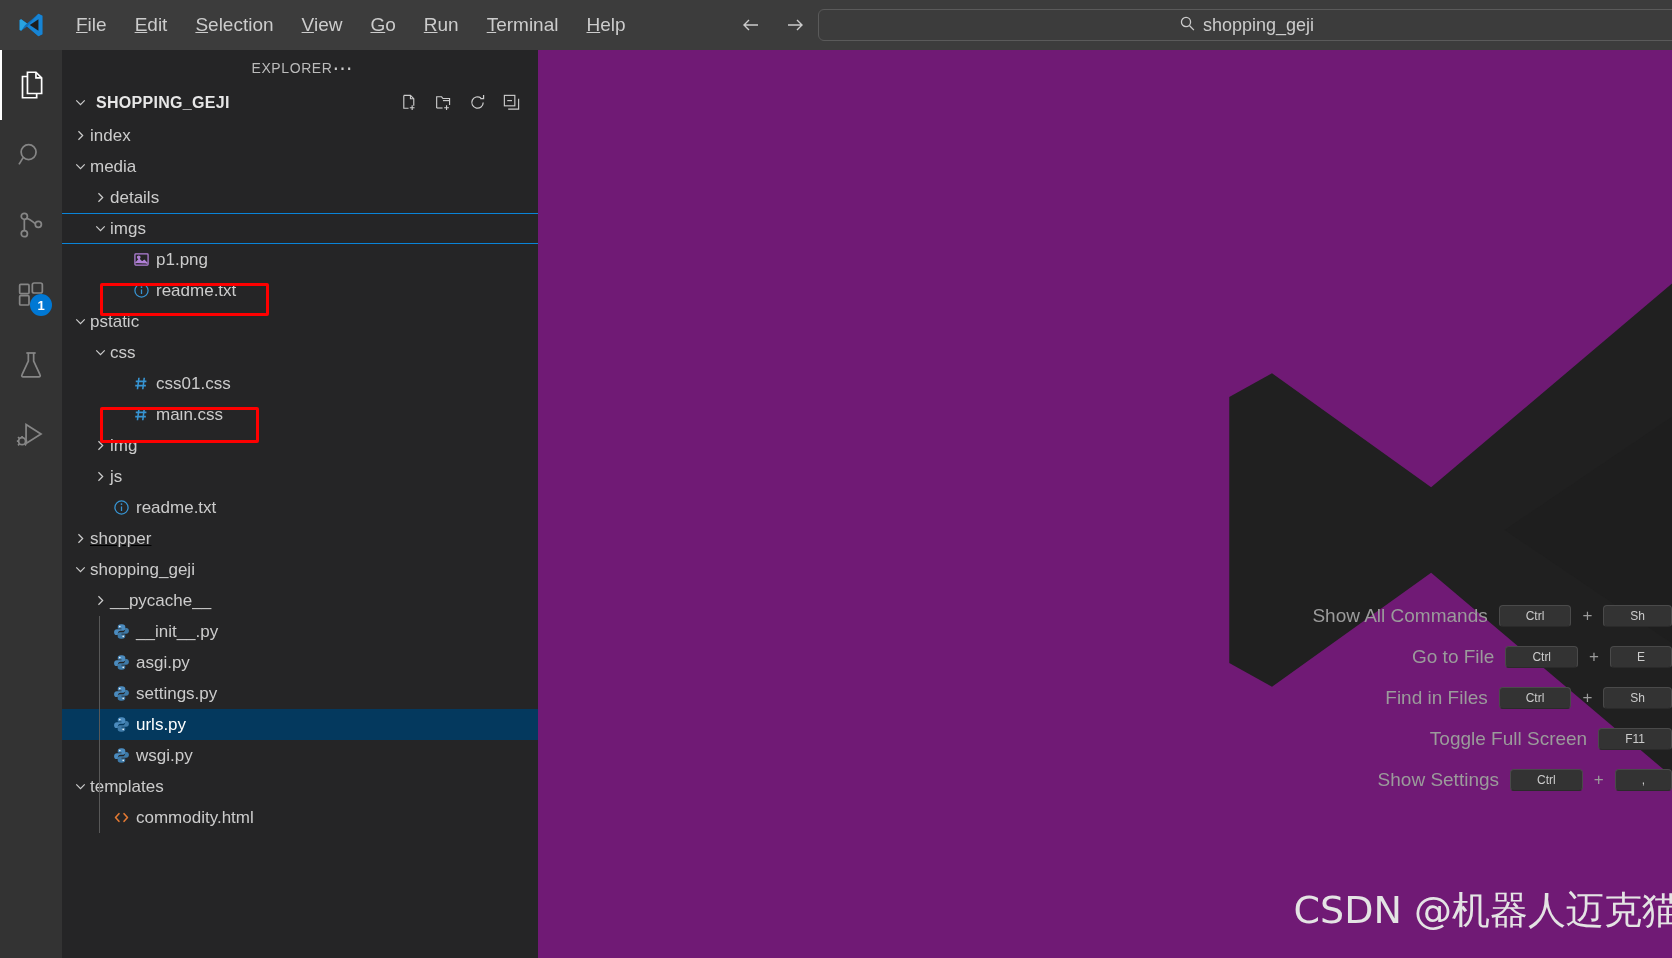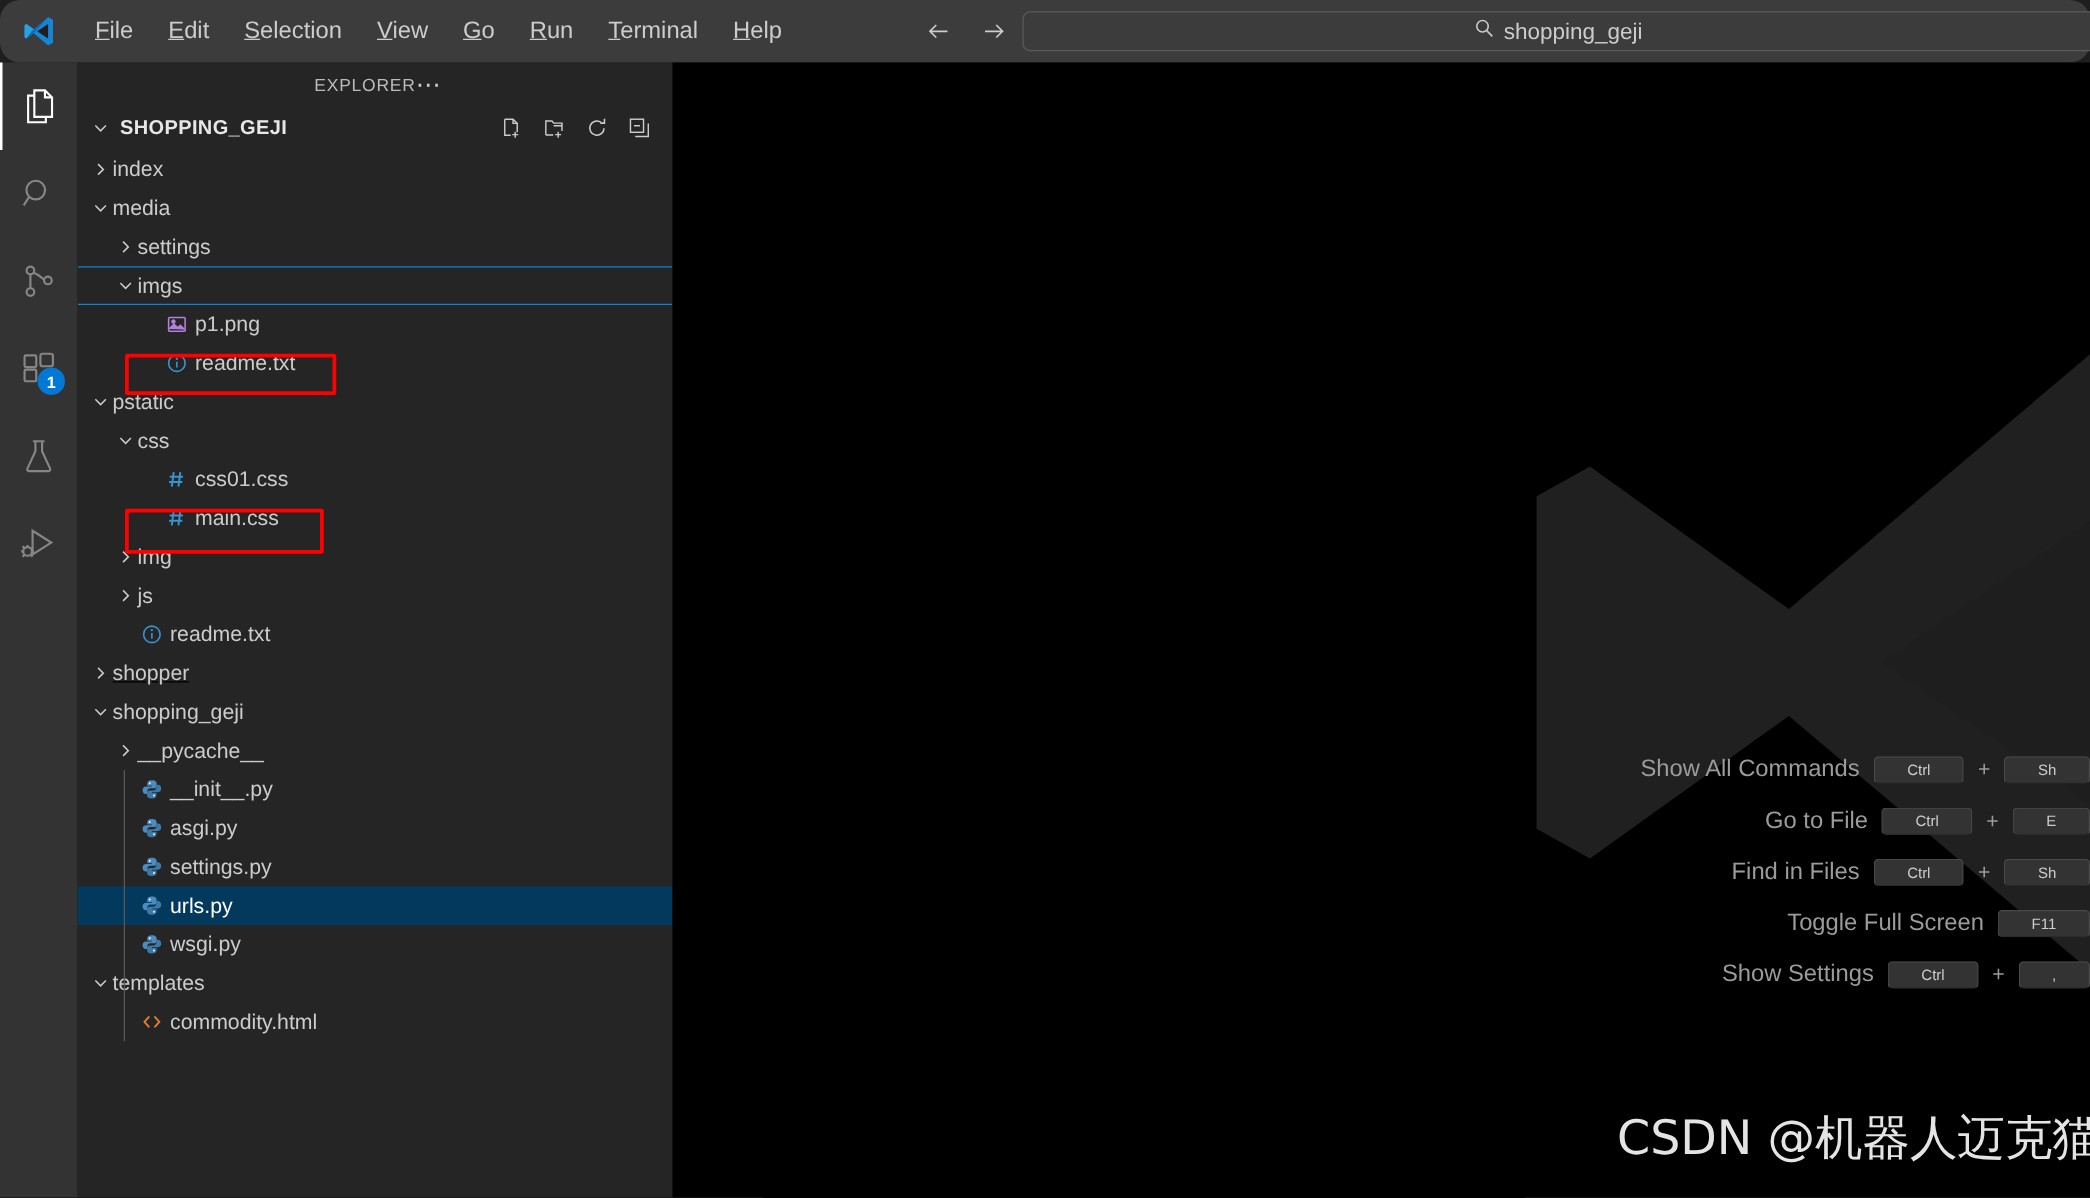--- a/index.html
+++ b/index.html
@@ -8,21 +8,21 @@
     background:#1e1e1e;
     font-family:"Liberation Sans", sans-serif;
     overflow:hidden;
     -webkit-font-smoothing:antialiased;
   }
   #app { position:relative; width:1672px; height:958px; background:#1e1e1e; }
 
   
   .titlebar {
     position:absolute; left:0; top:0; width:1672px; height:50px;
-    background:#3c3c3c; display:flex; align-items:center;border-radius:16px;
+    background:#3c3c3c; display:flex; align-items:center;
   }
   .vsc-logo { width:62px; height:50px; display:flex; align-items:center; justify-content:center; }
   .menu { display:flex; align-items:center; gap:0px; }
   .menu-item {
     font-size:19px; color:#cccccc; padding:4px 14px; cursor:default; white-space:nowrap;
   }
   .menu-item .mn { text-decoration:underline; }
   .nav-arrows { position:absolute; left:736px; top:0; height:50px; display:flex; align-items:center; gap:14px; }
   .navbtn { width:30px; height:30px; display:flex; align-items:center; justify-content:center; color:#cccccc; cursor:default; }
   .searchbox {
@@ -91,21 +91,21 @@
   .indent-guide {
     position:absolute; top:0; bottom:0; width:1px; background:#585858;
   }
   .redbox {
     position:absolute; border:3px solid #fe0000; border-radius:2px; pointer-events:none;
   }
 
   
   .editor {
     position:absolute; left:538px; top:50px; width:1134px; height:908px;
-    background:#000000; overflow:hidden;
+    background:#701a75; overflow:hidden;
   }
   .bigx { position:absolute; left:620px; top:100px; opacity:1; }
   .shortcuts {
     position:absolute; right:0px; top:555px; width:470px;
     display:flex; flex-direction:column; gap:19px;
   }
   .sc-row { display:flex; align-items:center; justify-content:flex-end; gap:11px; }
   .sc-label { font-size:19px; color:#9b9b9b; white-space:nowrap; }
   .kbd {
     background:#333333; border:1px solid #4a4a4a; border-bottom-color:#2a2a2a;
@@ -300,21 +300,21 @@
             </svg>
           </span>
           <span class="label">media</span>
         </div>
         <div class="row" style="padding-left: 28px;">
           <span class="chev">
             <svg width="15" height="15" viewBox="0 0 16 16" fill="none" stroke="#cccccc" stroke-width="1.3">
               <path d="M5.8 3.5 L10.3 8 L5.8 12.5"></path>
             </svg>
           </span>
-          <span class="label">settings</span>
+          <span class="label">details</span>
         </div>
         <div class="row focus-outline" style="padding-left: 28px;">
           <span class="chev">
             <svg width="15" height="15" viewBox="0 0 16 16" fill="none" stroke="#cccccc" stroke-width="1.3">
               <path d="M3.5 5.8 L8 10.3 L12.5 5.8"></path>
             </svg>
           </span>
           <span class="label">imgs</span>
         </div>
         <div class="row" style="padding-left: 48px;">

